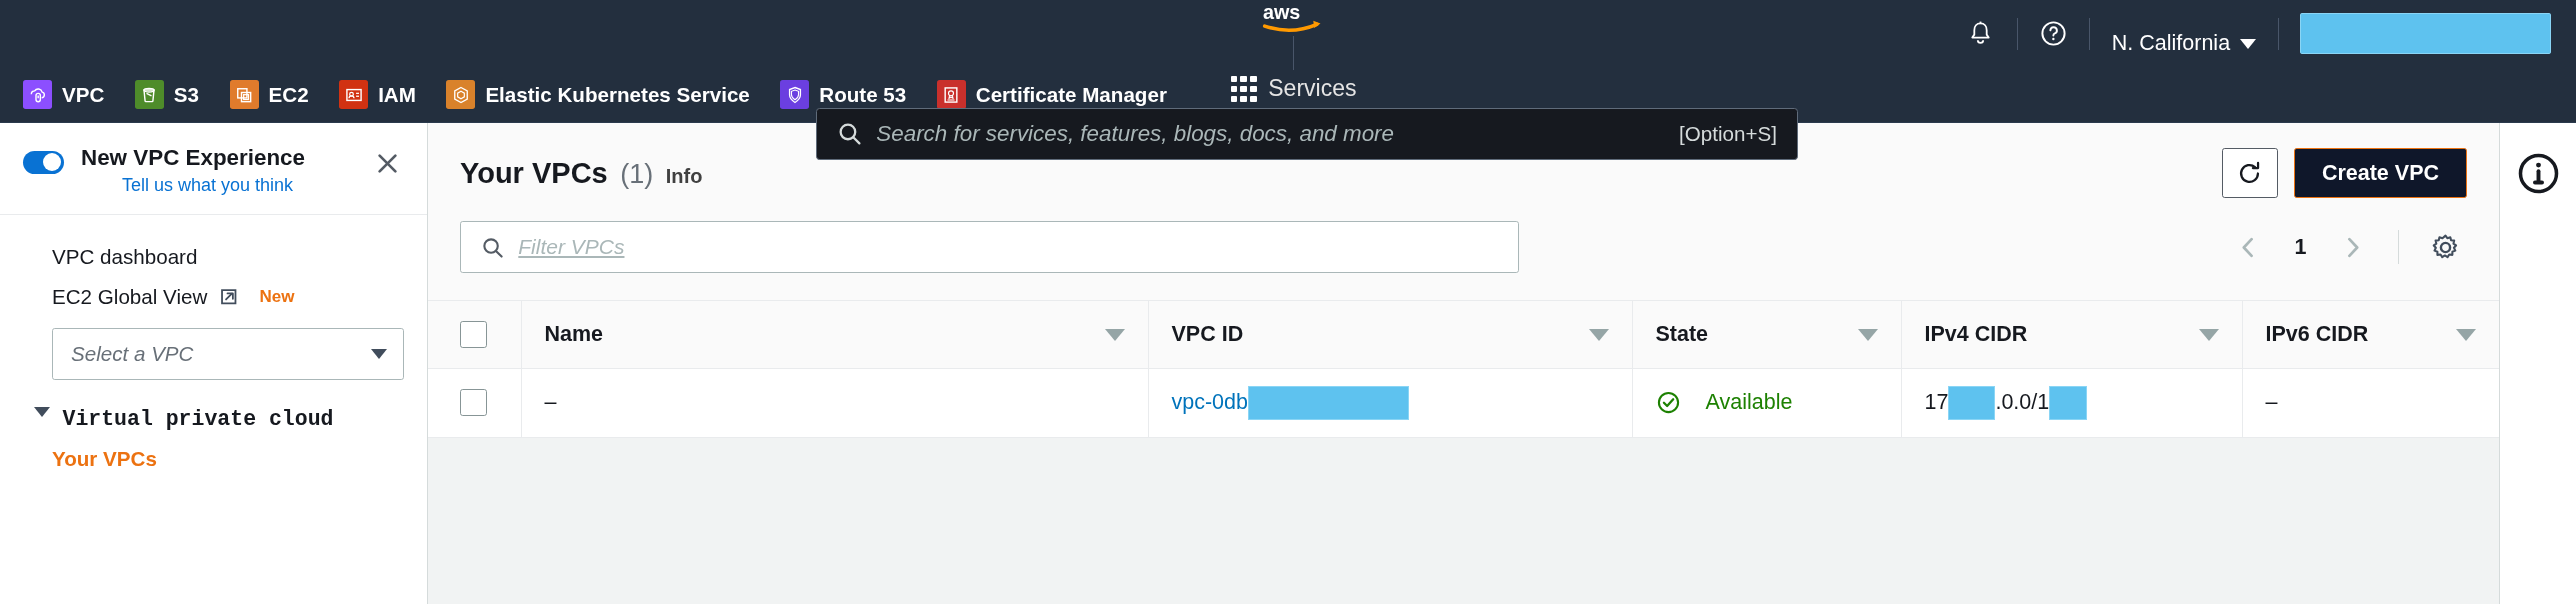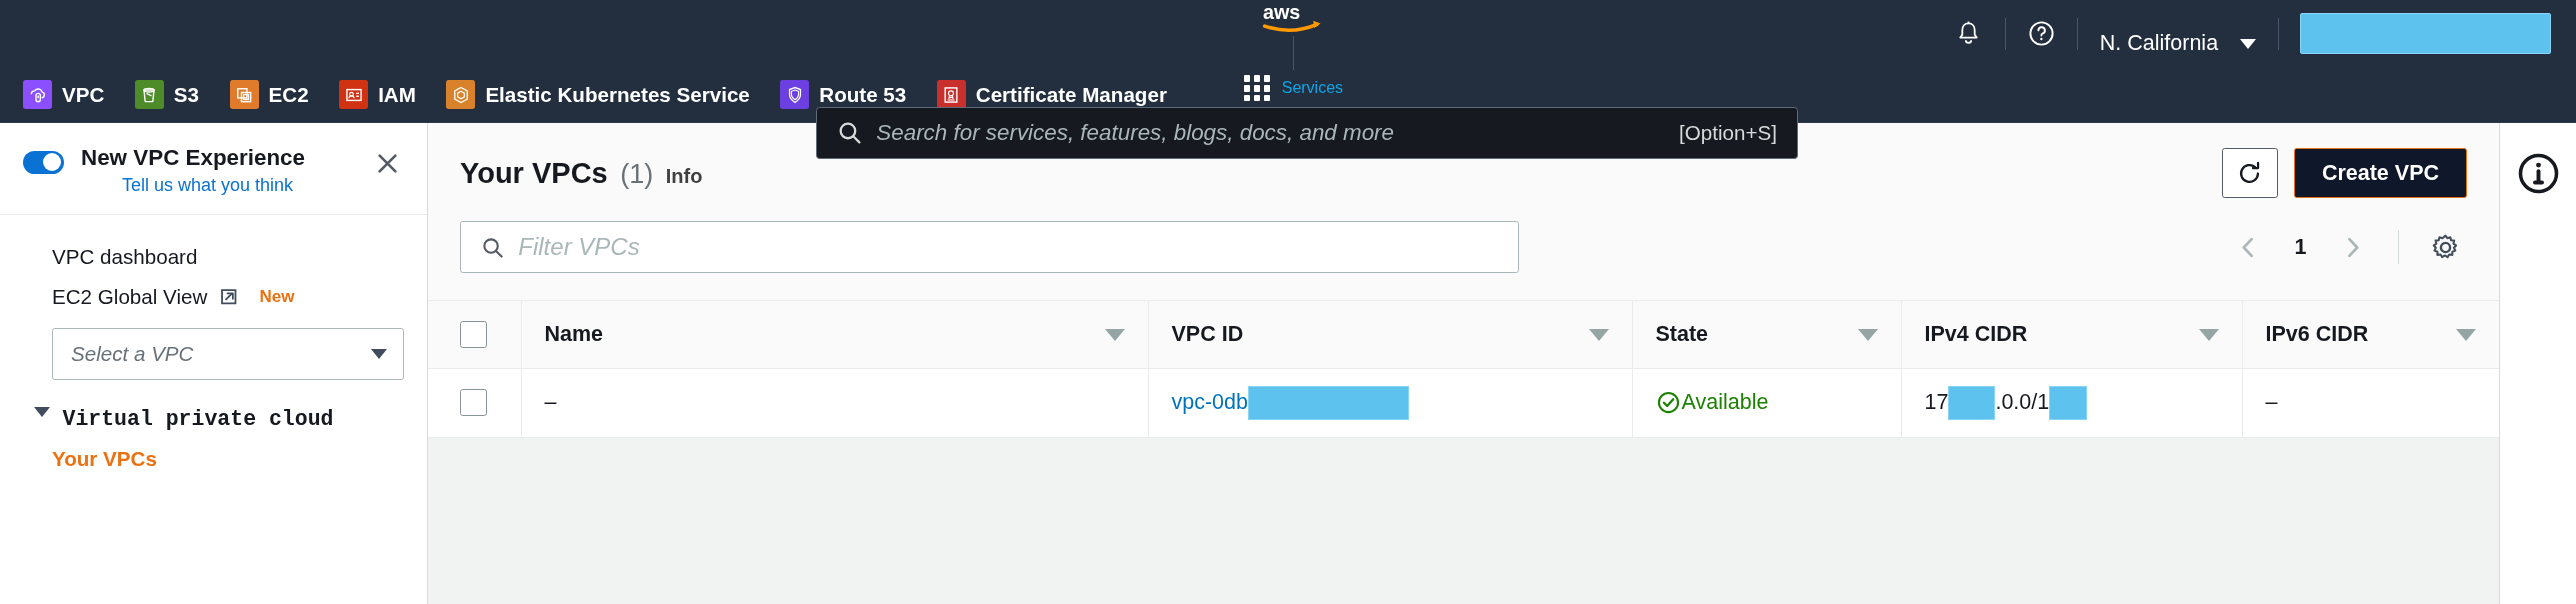--- a/index.html
+++ b/index.html
@@ -27,21 +27,21 @@
   }
   .services-btn {
     display: flex; align-items: center; gap: 11.7px;
     cursor: pointer; flex: none; padding: 5.4px 3.6px;
   }
   .grid-icon {
     display: grid; grid-template-columns: repeat(3, 6.3px);
     grid-template-rows: repeat(3, 6.3px); gap: 3.6px;
   }
   .grid-icon i { background: #ffffff; border-radius: 0.9px; display: block; }
-  .services-label { color: #0ea5e9; font-size: 16px; font-weight: 400; white-space: nowrap; }
+  .services-label { color: #e5e5e5; font-size: 23px; font-weight: 400; white-space: nowrap; }
 
   .searchbar {
     margin-left: 27px;
     width: 982px; height: 52px;
     background: #16191f;
     border: 0.9px solid #5f6b7a;
     border-radius: 3.6px;
     display: flex; align-items: center;
     padding: 0 20px;
     flex: none; cursor: text;
@@ -58,21 +58,21 @@
     display: flex; align-items: center; padding-right: 25px;
   }
   .icon-btn {
     width: 47px; height: 47px; display: flex;
     align-items: center; justify-content: center;
     cursor: pointer; flex: none;
   }
   .vdiv { width: 0.9px; height: 32px; background: #49566a; margin: 0 12.5px; flex: none; }
   .region-btn {
     color: #ffffff; font-size: 21.5px; display: flex; align-items: center;
-    gap: 22px; cursor: pointer; white-space: nowrap; padding: 7.2px 9px; flex: none; margin-top: 20px;
+    gap: 10px; cursor: pointer; white-space: nowrap; padding: 7.2px 9px; flex: none; margin-top: 20px;
   }
   .caret-down {
     width: 0; height: 0; border-left: 8px solid transparent;
     border-right: 8px solid transparent; border-top: 10px solid currentColor;
   }
   .redact {
     background: #5ec2ef; border: 1.8px solid #8ad5f5;
     display: block; flex: none;
   }
   .acct-redact { width: 251px; height: 41px; margin-left: 9px; border-radius: 1.8px; }
@@ -198,21 +198,21 @@
 
   .filter-row {
     display: flex; align-items: center; justify-content: space-between;
     padding: 23px 32px 27px 32px;
   }
   .filter-input {
     width: 1059px; height: 52px; background: #ffffff;
     border: 0.9px solid #aab7b8; border-radius: 2.7px;
     display: flex; align-items: center; padding: 0 20px; gap: 14.3px; cursor: text;
   }
-  .filter-input .ph { color: #aab7b8; font-size: 24px; font-style: italic; }
+  .filter-input .ph { color: #aab7b8; font-size: 21px; font-style: italic; text-decoration: underline; }
   .pager { display: flex; align-items: center; gap: 7.2px; }
   .chev { width: 41px; height: 41px; display: flex; align-items: center; justify-content: center; cursor: pointer; }
   .page-num { font-size: 21.5px; font-weight: 700; color: #16191f; padding: 0 18px; cursor: pointer; }
   .pager-div { width: 0.9px; height: 34px; background: #d5dbdb; margin: 0 18px; }
   .gear { width: 43px; height: 43px; display: flex; align-items: center; justify-content: center; cursor: pointer; }
 
   
   table { width: 100%; border-collapse: collapse; table-layout: fixed; }
   thead tr { background: #fafafa; }
   th, td {
@@ -234,21 +234,21 @@
     border-radius: 2.7px; background: #ffffff; cursor: pointer; display: block;
   }
   .sort-tri {
     width: 0; height: 0; border-left: 10px solid transparent;
     border-right: 10px solid transparent; border-top: 12.5px solid #95a5a6;
     cursor: pointer; flex: none;
   }
   .dash { color: #16191f; font-size: 21.5px; }
   .vpc-link { color: #0073bb; font-size: 21.5px; cursor: pointer; }
   .cell-flow { display: flex; align-items: center; }
-  .state-avail { display: flex; align-items: center; gap: 1px; color: #1d8102; font-size: 21.5px; white-space: nowrap; }
+  .state-avail { display: flex; align-items: center; gap: 25px; color: #1d8102; font-size: 21.5px; white-space: nowrap; }
   .r-vpcid { width: 161px; height: 34px; }
   .r-ipv4a { width: 47px; height: 34px; }
   .r-ipv4b { width: 38px; height: 34px; }
   .cidr-txt { font-size: 21.5px; color: #16191f; }
 
   .table-filler { flex: 1; background: #f1f3f3; border-top: 0.9px solid #e9ebed; }
 
   
   #right-rail { flex: 1; background: #ffffff; padding-top: 27px; display: flex; justify-content: center; }
   .rail-info { width: 47px; height: 47px; cursor: pointer; }

